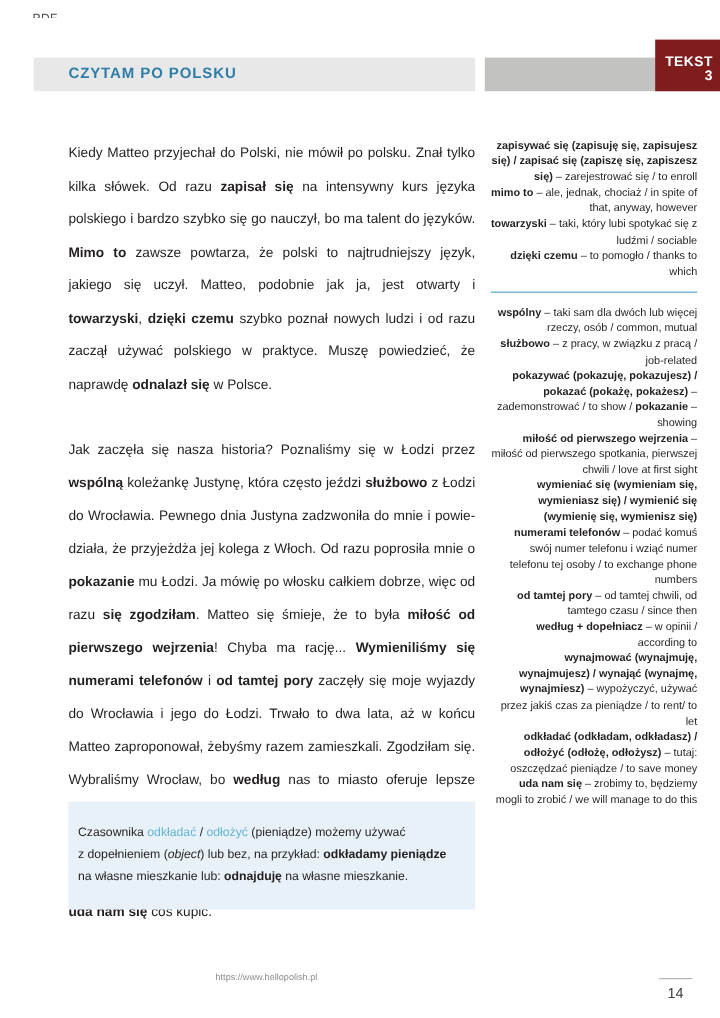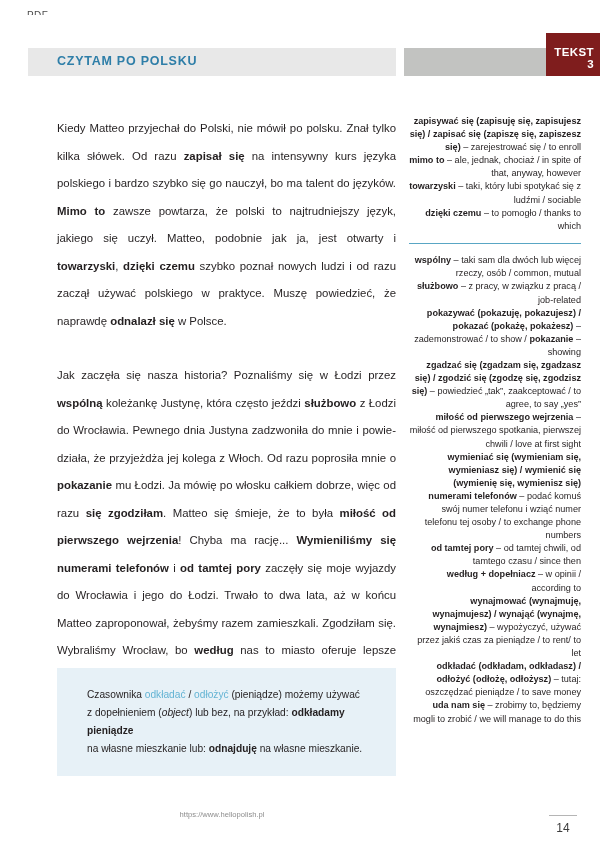--- a/index.html
+++ b/index.html
@@ -109,21 +109,21 @@
   #note-box {
     position: absolute;
     left: 57px;
     top: 553px;
     width: 339px;
     background: #e7f1f7;
     padding: 18px 0 18px 0;
   }
   #note-text {
     margin: 0;
-    padding: 0 30px;
+    padding: 0 8px;
     font-size: 10.2px;
     line-height: 18px;
     color: #231f20;
   }
   #note-text b { font-weight: bold; }
   #note-text i { font-style: italic; text-align: right; }
 
   
   #gloss-col {
     position: absolute;
@@ -207,21 +207,20 @@
           <p class="gloss-entry"><b>zapisywać się (zapisuję się, zapisujesz się) / zapisać się (zapiszę się, zapiszesz się)</b> – zarejestrować się / to enroll</p>
           <p class="gloss-entry"><b>mimo to</b> – ale, jednak, chociaż / in spite of that, anyway, however</p>
           <p class="gloss-entry"><b>towarzyski</b> – taki, który lubi spotykać się z ludźmi / sociable</p>
           <p class="gloss-entry"><b>dzięki czemu</b> – to pomogło / thanks to which</p>
         </div>
         <div class="gloss-rule" style="background: rgb(89, 166, 196);"></div>
         <div class="gloss-block">
           <p class="gloss-entry"><b>wspólny</b> – taki sam dla dwóch lub więcej rzeczy, osób / common, mutual</p>
           <p class="gloss-entry"><b>służbowo</b> – z pracy, w związku z pracą / job-related</p>
           <p class="gloss-entry"><b>pokazywać (pokazuję, pokazujesz) / pokazać (pokażę, pokażesz)</b> – zademonstrować / to show / <b>pokazanie</b> – showing</p>
-          <p class="gloss-entry"><b>zgadzać się (zgadzam się, zgadzasz się) / zgodzić się (zgodzę się, zgodzisz się)</b> – powiedzieć „tak”, zaakceptować / to agree, to say „yes”</p>
           <p class="gloss-entry"><b>miłość od pierwszego wejrzenia</b> – miłość od pierwszego spotkania, pierwszej chwili / love at first sight</p>
           <p class="gloss-entry"><b>wymieniać się (wymieniam się, wymieniasz się) / wymienić się (wymienię się, wymienisz się) numerami telefonów</b> – podać komuś swój numer telefonu i wziąć numer telefonu tej osoby / to exchange phone numbers</p>
           <p class="gloss-entry"><b>od tamtej pory</b> – od tamtej chwili, od tamtego czasu / since then</p>
           <p class="gloss-entry"><b>według + dopełniacz</b> – w opinii / according to</p>
           <p class="gloss-entry"><b>wynajmować (wynajmuję, wynajmujesz) / wynająć (wynajmę, wynajmiesz)</b> – wypożyczyć, używać przez jakiś czas za pieniądze / to rent/ to let</p>
           <p class="gloss-entry"><b>odkładać (odkładam, odkładasz) / odłożyć (odłożę, odłożysz)</b> – tutaj: oszczędzać pieniądze / to save money</p>
           <p class="gloss-entry"><b>uda nam się</b> – zrobimy to, będziemy mogli to zrobić / we will manage to do this</p>
         </div>
       </div>
 

